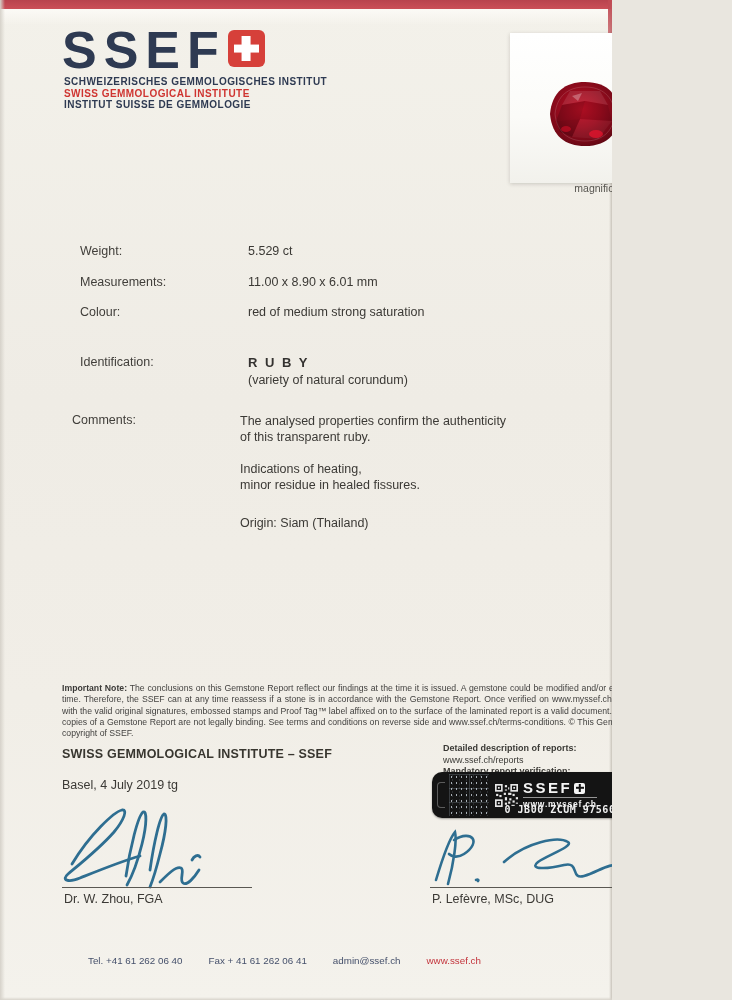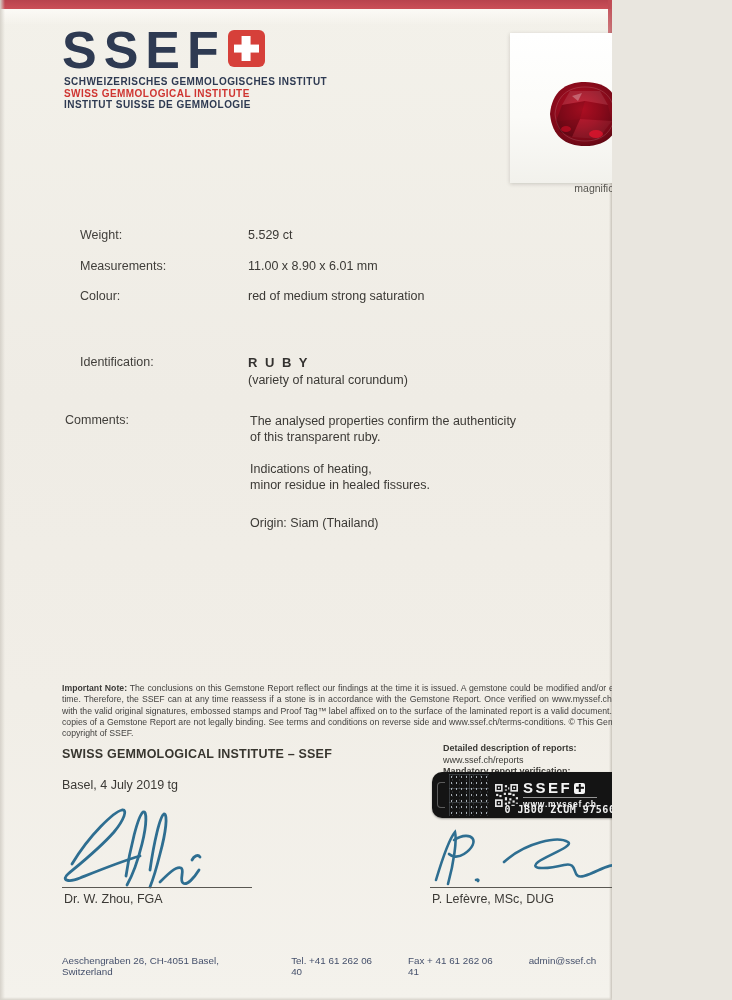--- a/index.html
+++ b/index.html
@@ -34,27 +34,27 @@
   .photo-card { position:absolute; left:510px; top:33px; width:149px; height:150px;
     background:linear-gradient(180deg,#ffffff 0%, #fbfbf8 55%, #f2f1ec 100%);
     border-top:2px solid #fff; box-shadow:0 1px 4px rgba(60,55,45,.22); }
   .photo-caption { position:absolute; left:510px; top:182px; width:149px; text-align:right; font-size:10.5px; color:#55534e; }
 
   
   .report-title { position:absolute; left:62px; top:152px; font-size:15px; font-weight:bold; color:#35332f; letter-spacing:0.2px; }
 
   
   .fields { position:absolute; left:80px; top:228px; width:560px; }
-  .frow { display:flex; margin-bottom:16.5px; }
+  .frow { display:flex; margin-bottom:16.5px;margin-top:16px; }
   .flabel { width:168px; font-size:12.5px; color:#403e3a; }
   .fvalue { font-size:12.5px; color:#3b3935; }
   .ident-row { position:absolute; left:80px; top:355px; display:flex; }
   .ident-value { font-size:13px; color:#343230; letter-spacing:2px; font-weight:bold; }
   .ident-note { font-size:12.5px; color:#3b3935; margin-top:3px; letter-spacing:0; font-weight:normal; }
-  .comments-row { position:absolute; left:65px; top:413px; display:flex;gap:17px; }
+  .comments-row { position:absolute; left:72px; top:413px; display:flex; }
   .comment-para { font-size:12.5px; color:#3b3935; line-height:16px; white-space:pre-line; margin-bottom:16px; }
 
   
   .note { position:absolute; left:62px; top:683px; width:612px; font-size:8.7px; line-height:11.3px; color:#434240; text-align:justify; }
   .note b { color:#3a3937; }
 
   
   .institute-line { position:absolute; left:62px; top:747px; font-size:12.5px; font-weight:bold; color:#38362f; letter-spacing:0.2px; }
   .place-date { position:absolute; left:62px; top:778px; font-size:12.5px; color:#3b3935; }
 
@@ -275,21 +275,20 @@
       <path d="M34,12 C52,1 62,14 44,26 C38,30 32,29 29,26"></path>
       <path d="M56,52 C58,51 59,52 58,53"></path>
       <path d="M84,34 C106,14 138,8 148,14 C154,18 128,27 118,34 C108,42 128,41 144,37 C160,33 150,52 164,48 C178,44 190,34 200,38 C208,41 216,40 222,36"></path>
       <path d="M228,47 C230,46 231,47 230,48"></path>
     </g>
   </svg>
   <div class="sig-line r"></div>
   <div class="sig-name r">P. Lefèvre, MSc, DUG</div>
 
   <div class="footer">
-    <span>Aeschengraben 26, CH-4051 Basel, Switzerland</span>
       <span class="sep"></span>
     <span>Tel. +41 61 262 06 40</span>
       <span class="sep"></span>
     <span>Fax + 41 61 262 06 41</span>
       <span class="sep"></span>
     <span>admin@ssef.ch</span>
       <span class="sep"></span>
     <span class="site">www.ssef.ch</span>
   </div>
 </div>

